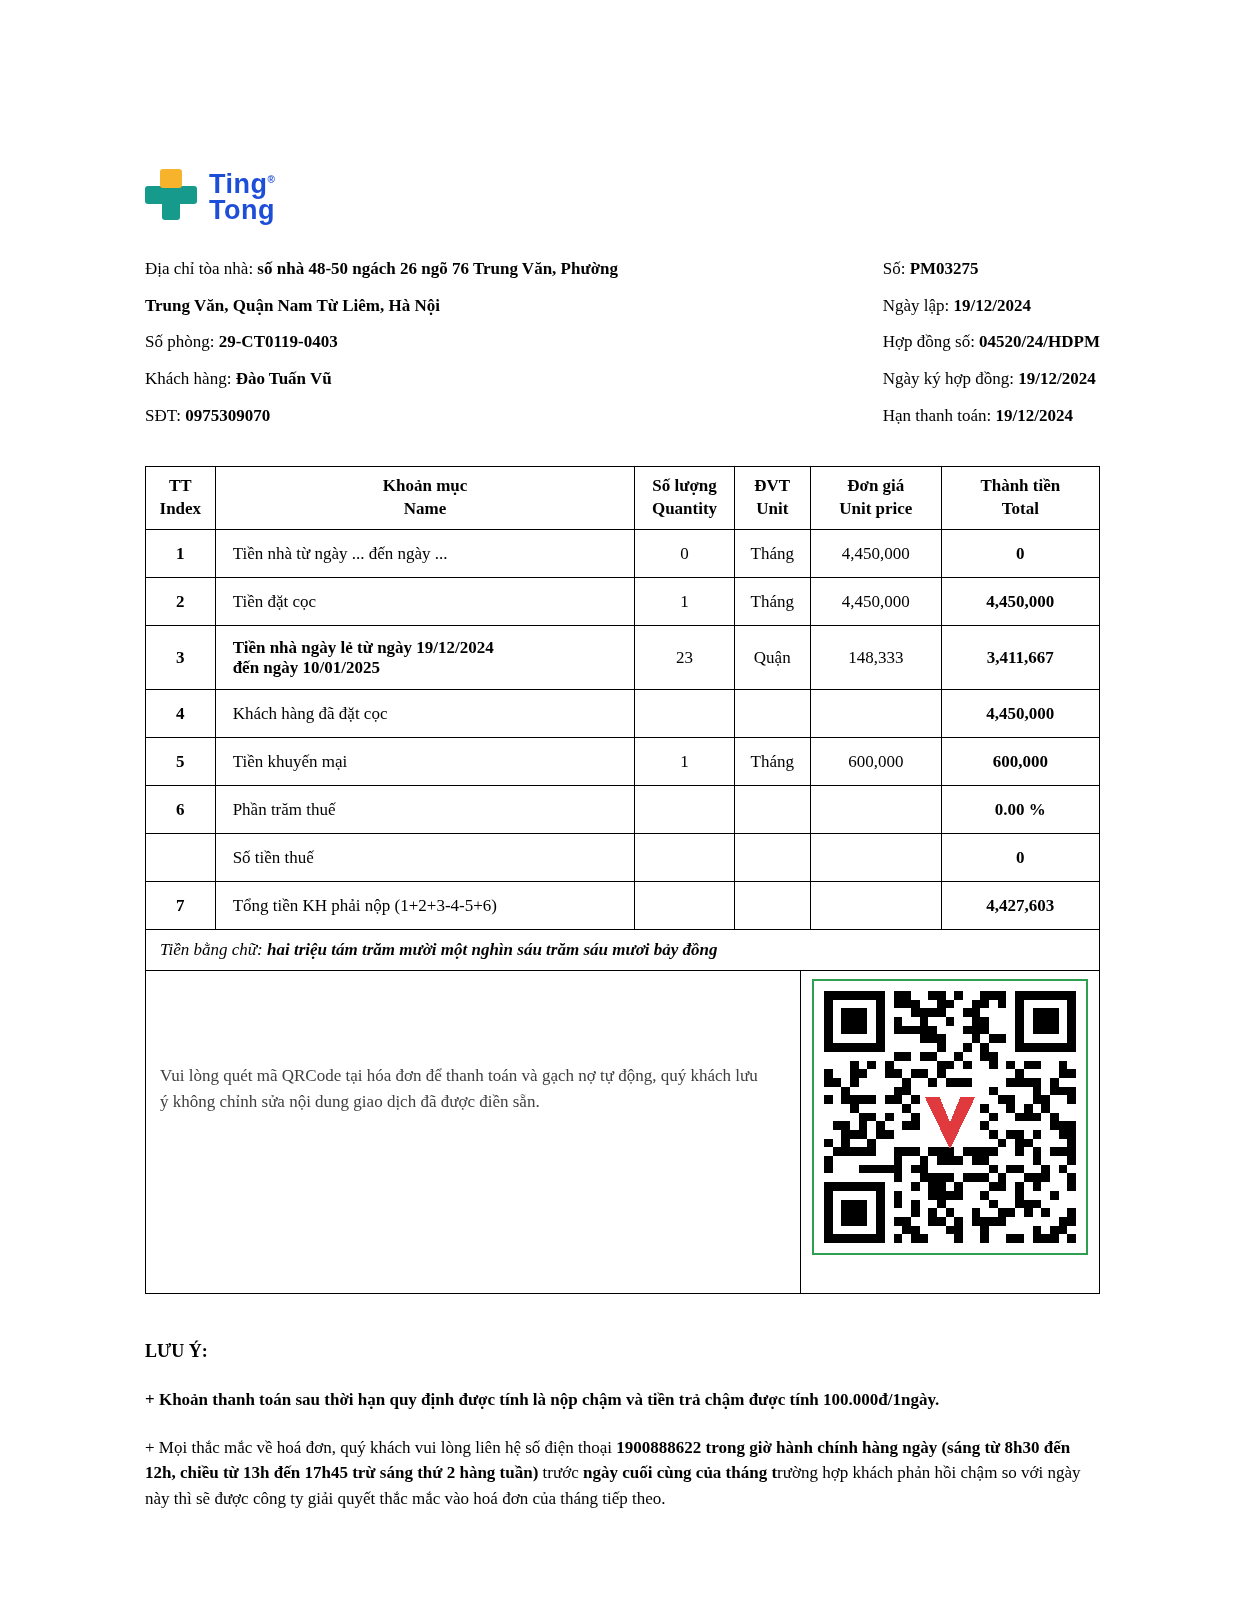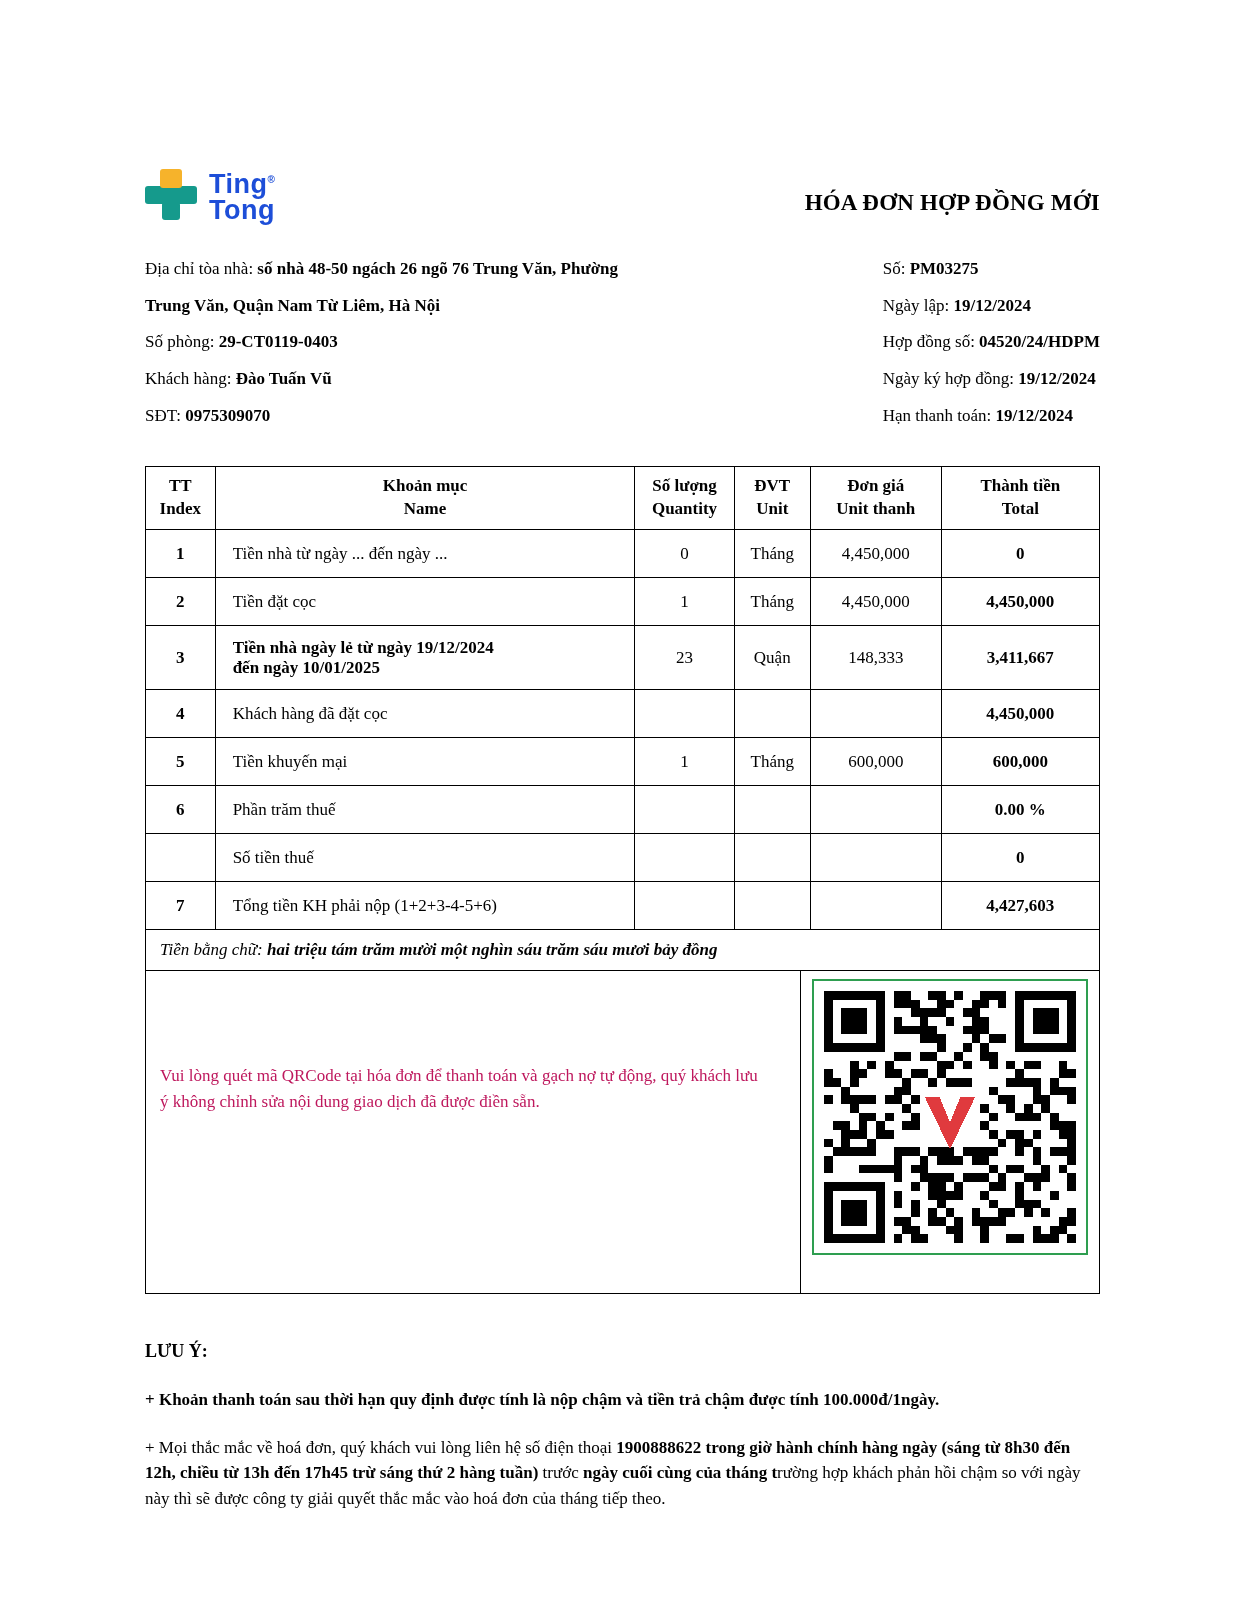--- a/index.html
+++ b/index.html
@@ -27,21 +27,21 @@
   th div{line-height:1.35;}
   td.center{text-align:center;}
   td.name{text-align:left;padding-left:17px;}
   td.total{text-align:center;font-weight:bold;}
   td.idx{text-align:center;font-weight:bold;}
   tr.datarow td{height:29px;}
   .words-row td{font-style:italic;padding:10px 14px;}
   
   .qr-section{display:flex;border:1.5px solid #000;border-top:none;height:322px;}
   .qr-text{flex:1;padding:92px 34px 0 14px;line-height:1.5;}
-  .red-note{color:#be185d;margin-bottom:16px;}
+  .red-note{color:#404040;margin-bottom:16px;}
   .qr-area{width:299px;border-left:1.5px solid #000;box-sizing:border-box;
     display:flex;justify-content:center;align-items:flex-start;padding-top:8px;}
   .qr-frame{border:2.5px solid #2e9e50;background:#fff;padding:10px;line-height:0;}
   
   .notes{margin-top:44px;line-height:1.5;}
   .notes-title{font-weight:bold;margin-bottom:22px;font-size:18px;}
   .note1{font-weight:bold;margin-bottom:22px;}
 </style>
 </head>
 <body>
@@ -55,21 +55,20 @@
           <rect x="0" y="18" width="52" height="18" rx="3" fill="#159a8c"></rect>
           <rect x="17" y="34" width="18" height="18" rx="3" fill="#159a8c"></rect>
           <rect x="15" y="1" width="22" height="19" rx="3" fill="#f6b32b"></rect>
         </svg>
       </span>
       <div class="logo-text">
         <div><span>Ting</span><span class="reg">®</span></div>
         <div>Tong</div>
       </div>
     </div>
-    <div class="doc-title">HÓA ĐƠN HỢP ĐỒNG MỚI</div>
   </div>
 
   <div class="info">
     <div class="info-col info-left">
       <div><span>Địa chỉ tòa nhà: </span><span class="b">số nhà 48-50 ngách 26 ngõ 76 Trung Văn, Phường</span></div>
       <div><span></span><span class="b">Trung Văn, Quận Nam Từ Liêm, Hà Nội</span></div>
       <div><span>Số phòng: </span><span class="b">29-CT0119-0403</span></div>
       <div><span>Khách hàng: </span><span class="b">Đào Tuấn Vũ</span></div>
       <div><span>SĐT: </span><span class="b">0975309070</span></div>
     </div>
@@ -104,21 +103,21 @@
         <th>
             <div>Số lượng</div>
             <div>Quantity</div>
           </th>
         <th>
             <div>ĐVT</div>
             <div>Unit</div>
           </th>
         <th>
             <div>Đơn giá</div>
-            <div>Unit thanh</div>
+            <div>Unit price</div>
           </th>
         <th>
             <div>Thành tiền</div>
             <div>Total</div>
           </th>
       </tr>
     </thead>
     <tbody>
       <tr class="datarow">
         <td class="idx">1</td>

